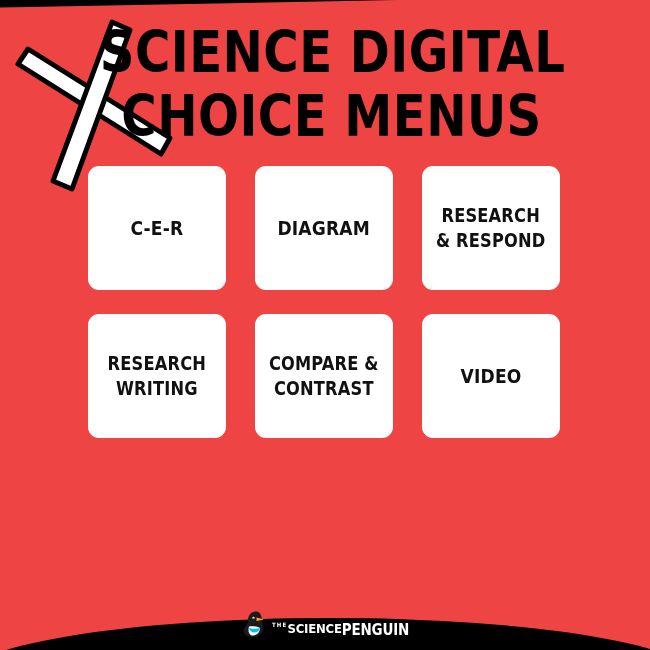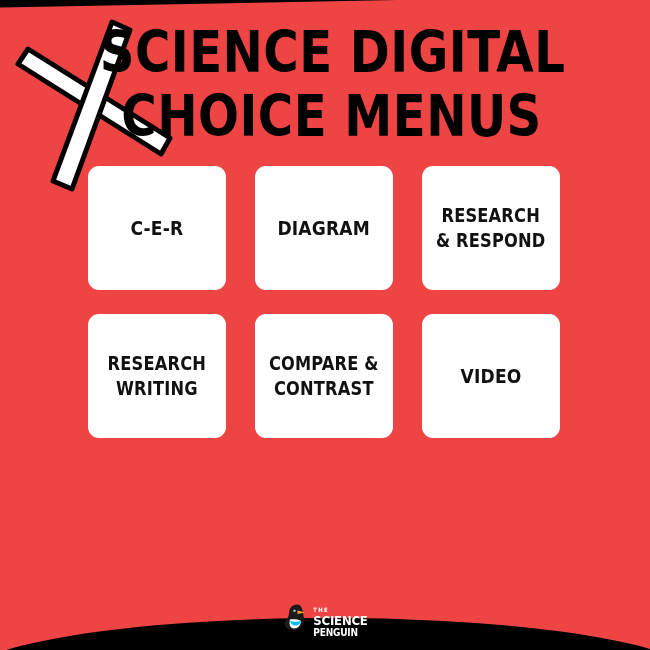--- a/index.html
+++ b/index.html
@@ -116,40 +116,40 @@
     width: 650px;
     display: flex;
     align-items: center;
     justify-content: center;
     gap: 5px;
     z-index: 7;
   }
   .logo-mark { width: 26px; height: 28px; display: block; }
   .logo-text {
     display: flex;
-    flex-direction: column;
+    flex-direction: row;
     line-height: 1;
     margin-top: 12px;
   }
   .logo-the {
     color: #FFFFFF;
     font-size: 6px;
     font-weight: 700;
     letter-spacing: 1.2px;
     margin-bottom: 1px;
   }
   .logo-science {
     color: #FFFFFF;
     font-size: 13px;
     font-weight: 700;
     letter-spacing: -0.2px;
   }
   .logo-penguin {
     color: #FFFFFF;
-    font-size: 10px;
+    font-size: 15px;
     font-weight: 700;
     letter-spacing: -0.2px;
     margin-top: 1px;
   }
 </style>
 </head>
 <body>
 
 <div id="poster">
 

